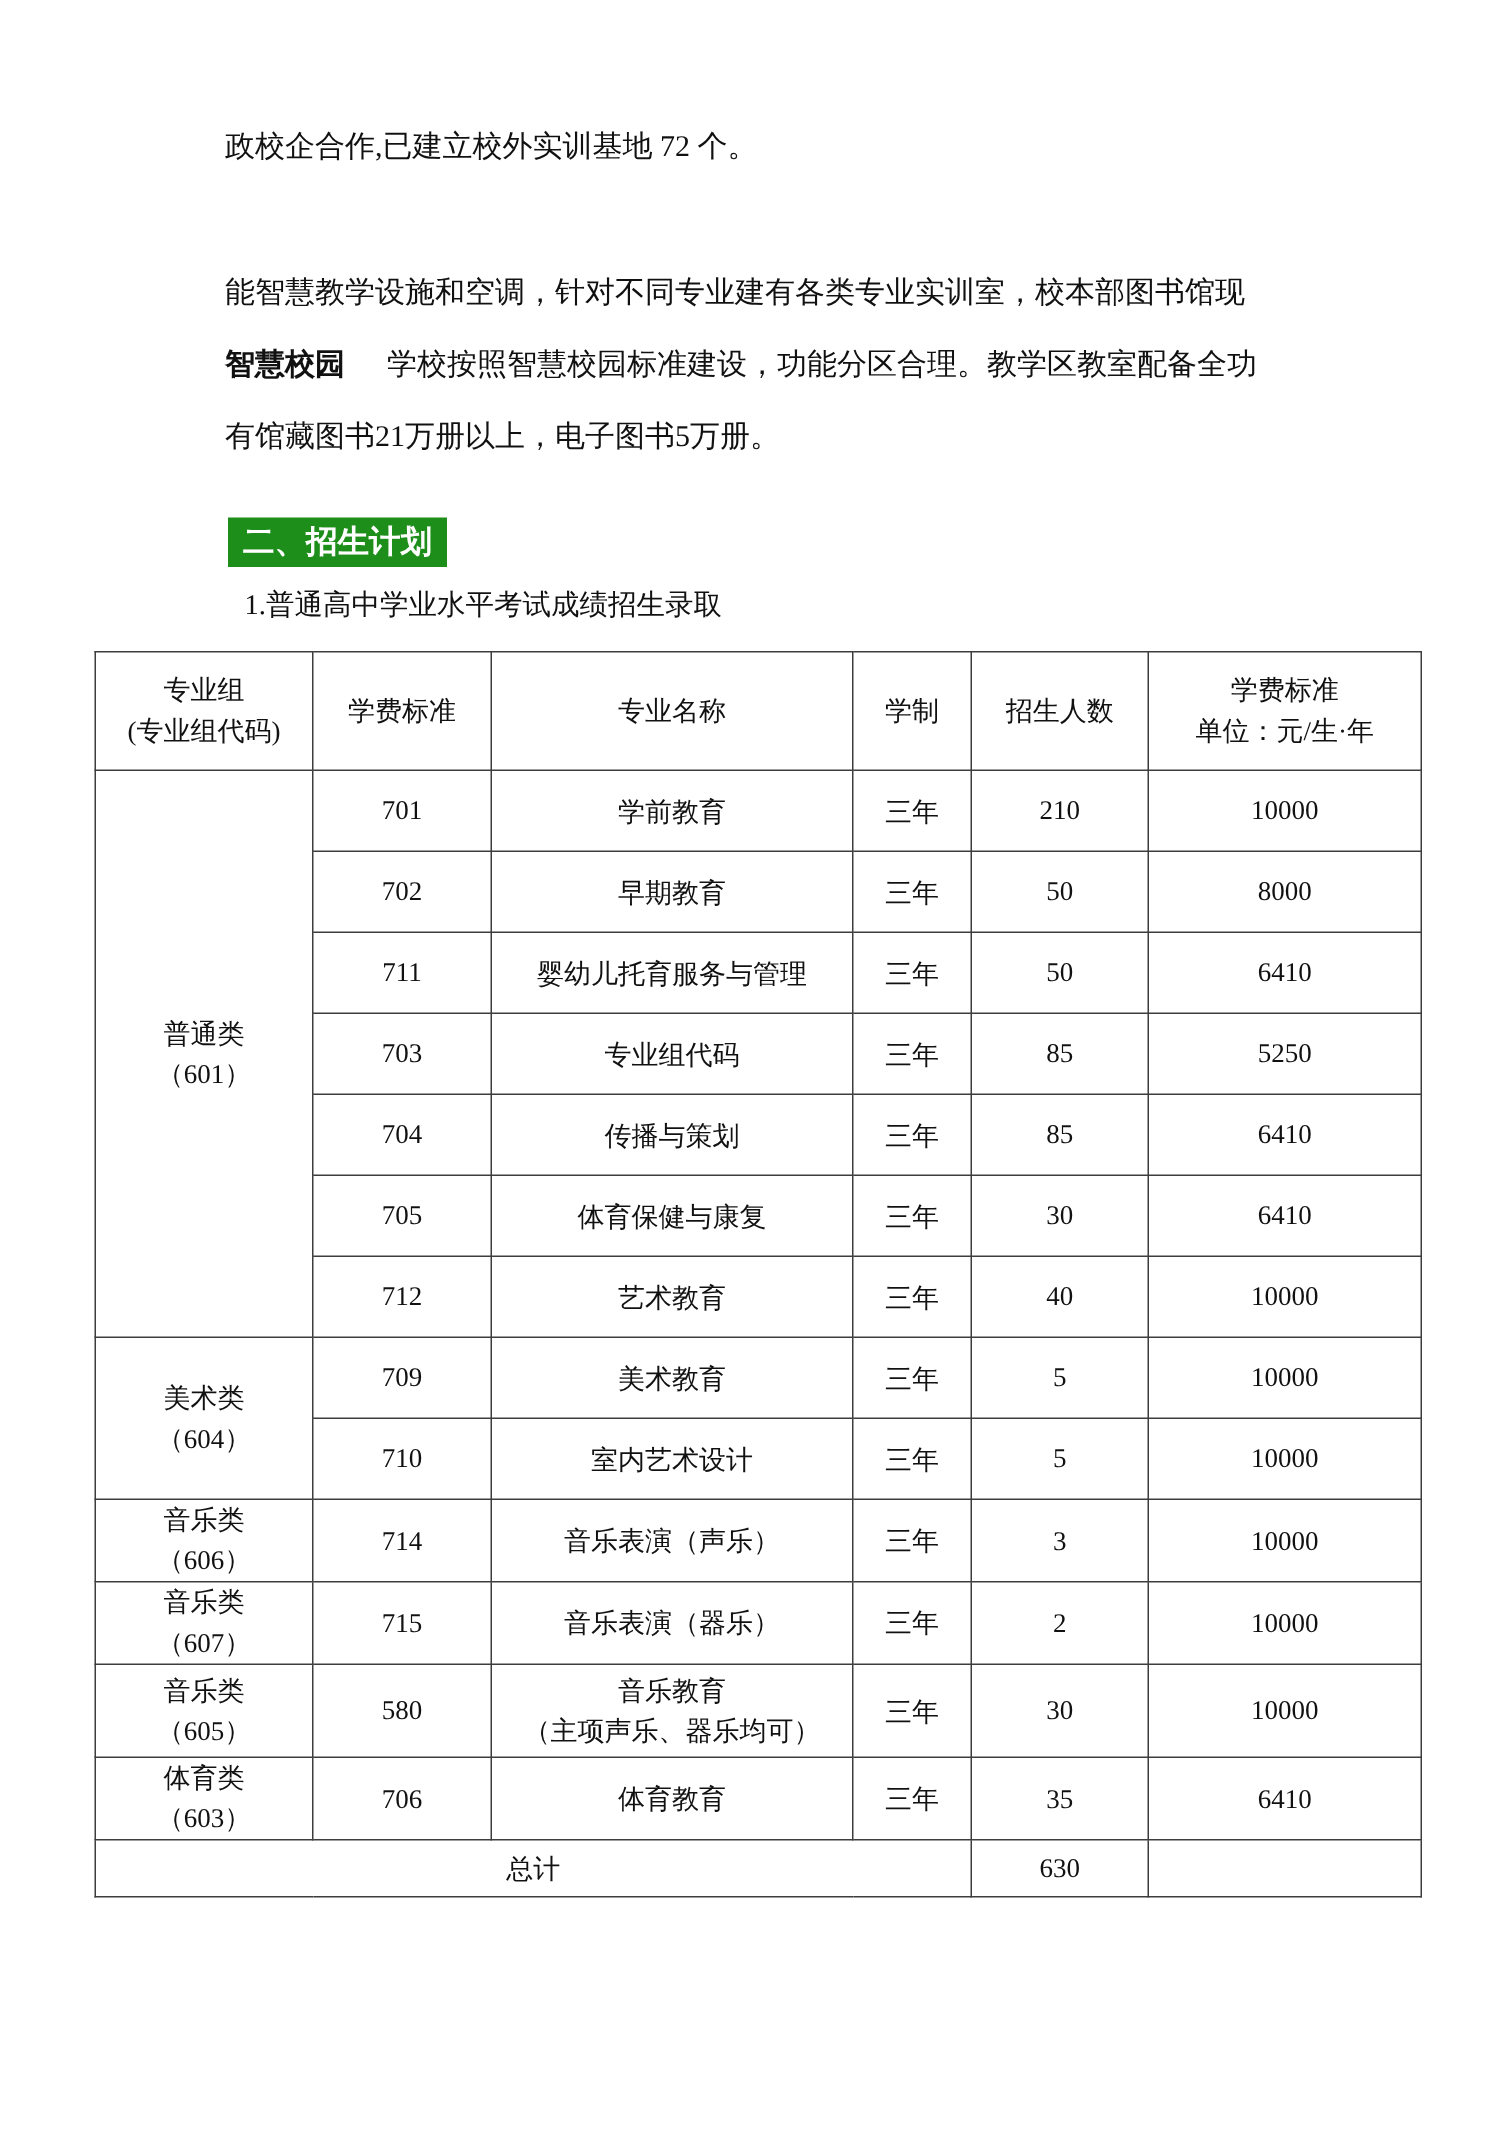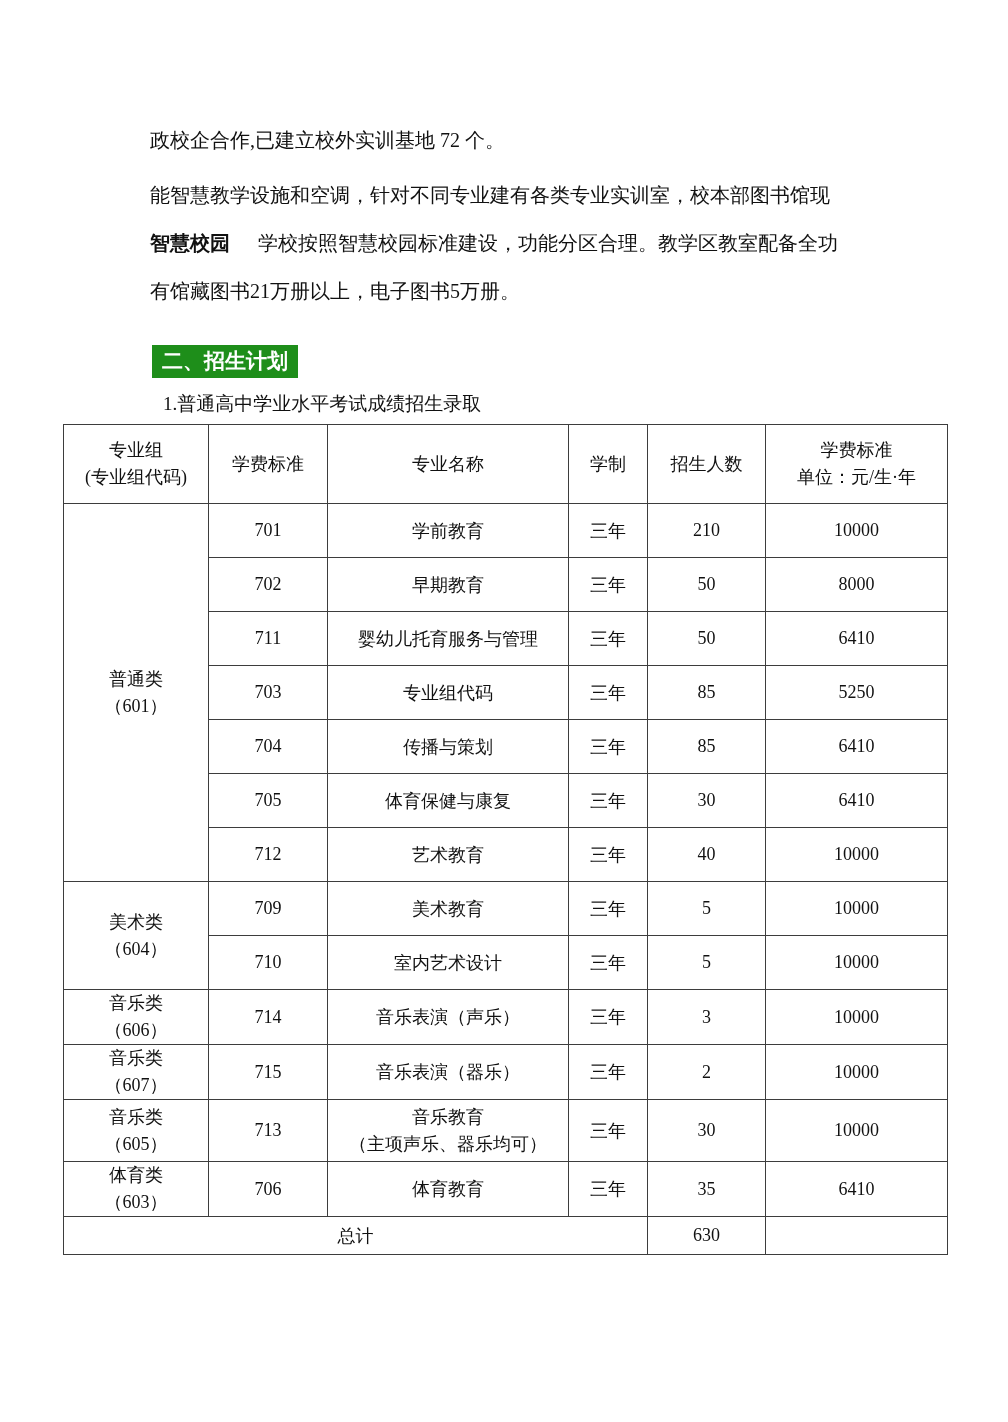--- a/index.html
+++ b/index.html
@@ -17,21 +17,21 @@
   }
   .doc-line {
     margin-left: 150px;
     width: 712px;
     font-size: 20px;
     line-height: 48px;
     height: 48px;
     text-align: justify;
     white-space: nowrap;
   }
-  .first-line { padding-top: 116px; height: 153px; }
+  .first-line { padding-top: 74px; height: 153px; }
   .para-gap { height: 18px; }
   .bold-label {
     font-weight: bold;
     display: inline-block;
     margin-right: 28px;
   }
   .section-heading {
     display: inline-block;
     margin-left: 152px;
     margin-top: 30px;
@@ -43,21 +43,21 @@
   .section-subtitle {
     margin-left: 163px;
     margin-top: 13px;
     font-size: 19px;
     font-weight: normal;
     height: 25px;
     line-height: 25px;
   }
   table.plan {
     margin-left: 63px;
-    margin-top: 8px;
+    margin-top: 18px;
     border-collapse: collapse;
     table-layout: fixed;
     width: 884px;
   }
   table.plan th, table.plan td {
     border: 1.5px solid #3d3d3d;
     text-align: center;
     vertical-align: middle;
     font-size: 18px;
     font-weight: normal;
@@ -215,21 +215,21 @@
         <td>音乐表演（器乐）</td>
         <td>三年</td>
         <td>2</td>
         <td>10000</td>
       </tr>
       <tr class="h62">
         <td class="group-cell">
           <div>音乐类</div>
           <div>（605）</div>
         </td>
-        <td>713</td>
+        <td>580</td>
         <td class="two-line">
           <div>音乐教育</div>
           <div>（主项声乐、器乐均可）</div>
         </td>
         <td>三年</td>
         <td>30</td>
         <td>10000</td>
       </tr>
       <tr class="h54">
         <td class="group-cell">

